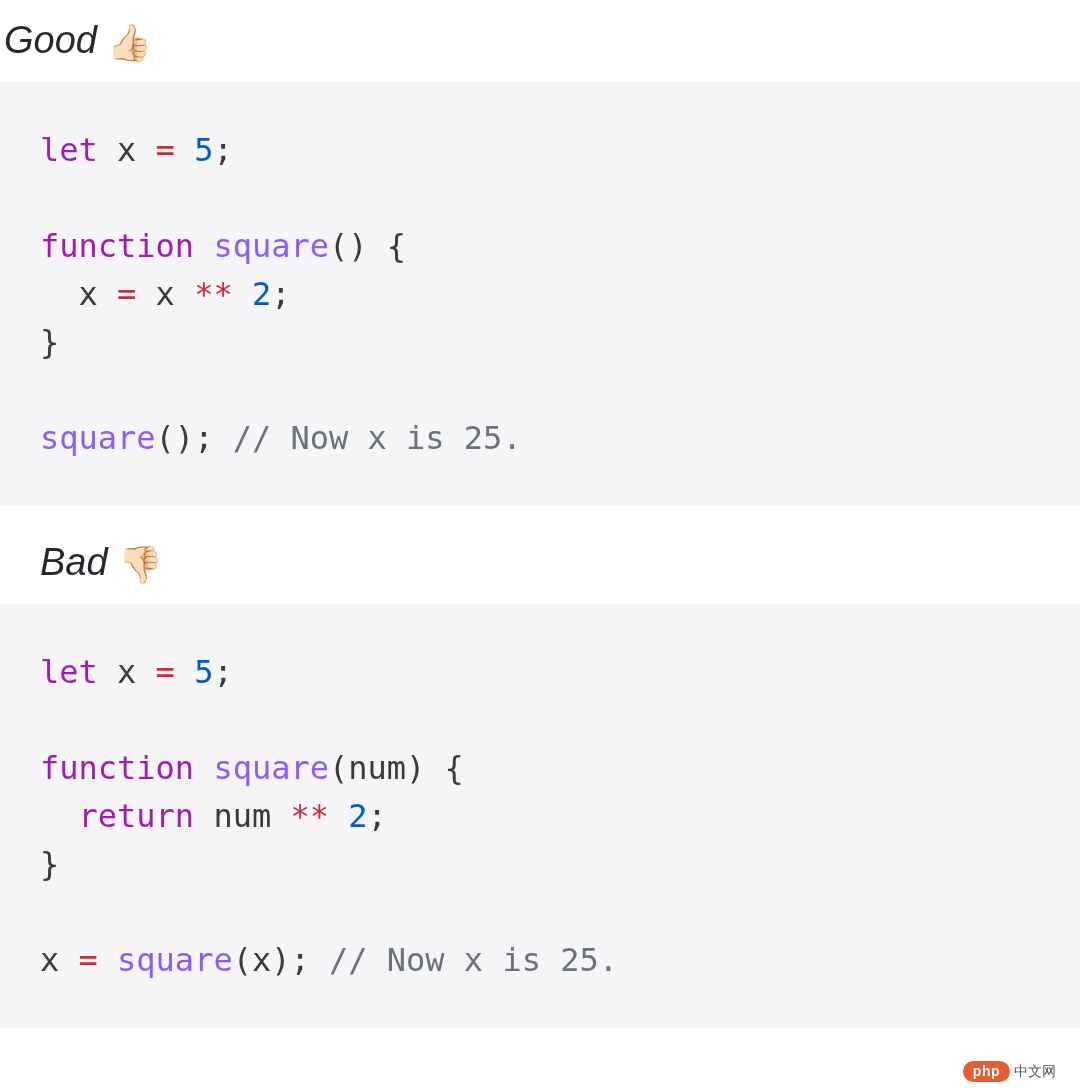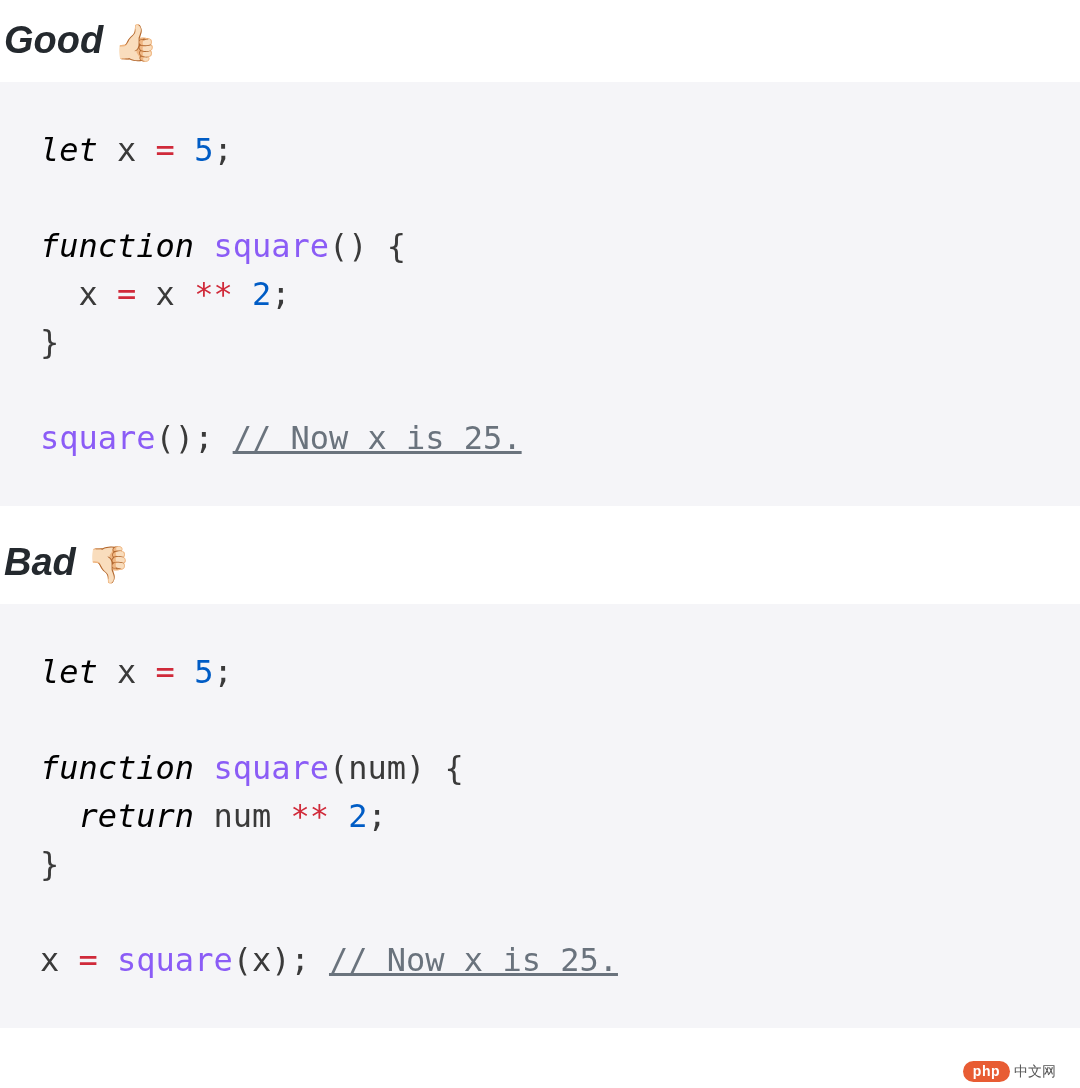--- a/index.html
+++ b/index.html
@@ -5,46 +5,46 @@
   body {
     margin: 0;
     padding: 0;
     font-family: -apple-system, BlinkMacSystemFont, "Segoe UI", Helvetica, Arial, sans-serif;
     background: #ffffff;
     width: 1080px;
     font-size: 32px;
   }
   .label {
     font-style: italic;
-    font-weight: 700;
+    font-weight: 400;
     color: #24292e;
     padding: 12px 20px 12px 4px;
     font-size: 38px;
     line-height: 1.5;
   }
   .label .emoji {
     font-style: normal;
     font-size: 36px;
     vertical-align: -2px;
   }
   .code-block {
     background: #f5f5f8;
     padding: 44px 40px 44px 40px;
     font-family: ui-monospace, SFMono-Regular, "SF Mono", Menlo, Consolas, monospace;
     font-size: 32px;
     line-height: 1.5;
     white-space: pre;
     color: #3a3a3a;
     position: relative;
   }
-  .tok-kw { color: #000000; font-style: italic; }
+  .tok-kw { color: #a21caf; }
   .tok-fn { color: #8b5cf6; }
   .tok-num { color: #005cc5; }
   .tok-op { color: #d02a3a; }
-  .tok-cm { color: #6a737d; text-decoration: underline; }
+  .tok-cm { color: #6a737d; }
   .watermark {
     position: fixed;
     bottom: 6px;
     right: 24px;
     font-size: 14px;
     color: #555;
   }
   .watermark .pill {
     display: inline-block;
     background: #e85c33;
@@ -65,21 +65,21 @@
 </div>
 
 <div class="code-block"><span class="tok-kw">let</span><span> x </span><span class="tok-op">=</span><span> </span><span class="tok-num">5</span><span>;</span>
 
 <span class="tok-kw">function</span><span> </span><span class="tok-fn">square</span><span>() {</span>
 <span>  x </span><span class="tok-op">=</span><span> x </span><span class="tok-op">**</span><span> </span><span class="tok-num">2</span><span>;</span>
 <span>}</span>
 
 <span class="tok-fn">square</span><span>(); </span><span class="tok-cm">// Now x is 25.</span></div>
 
-<div class="label" style="padding-top:28px;">
+<div class="label" style="padding-top:28px;margin-left:36px;">
   <span>Bad</span>
   <span class="emoji">👎🏻</span>
 </div>
 
 <div class="code-block"><span class="tok-kw">let</span><span> x </span><span class="tok-op">=</span><span> </span><span class="tok-num">5</span><span>;</span>
 
 <span class="tok-kw">function</span><span> </span><span class="tok-fn">square</span><span>(num) {</span>
 <span>  </span><span class="tok-kw">return</span><span> num </span><span class="tok-op">**</span><span> </span><span class="tok-num">2</span><span>;</span>
 <span>}</span>
 

